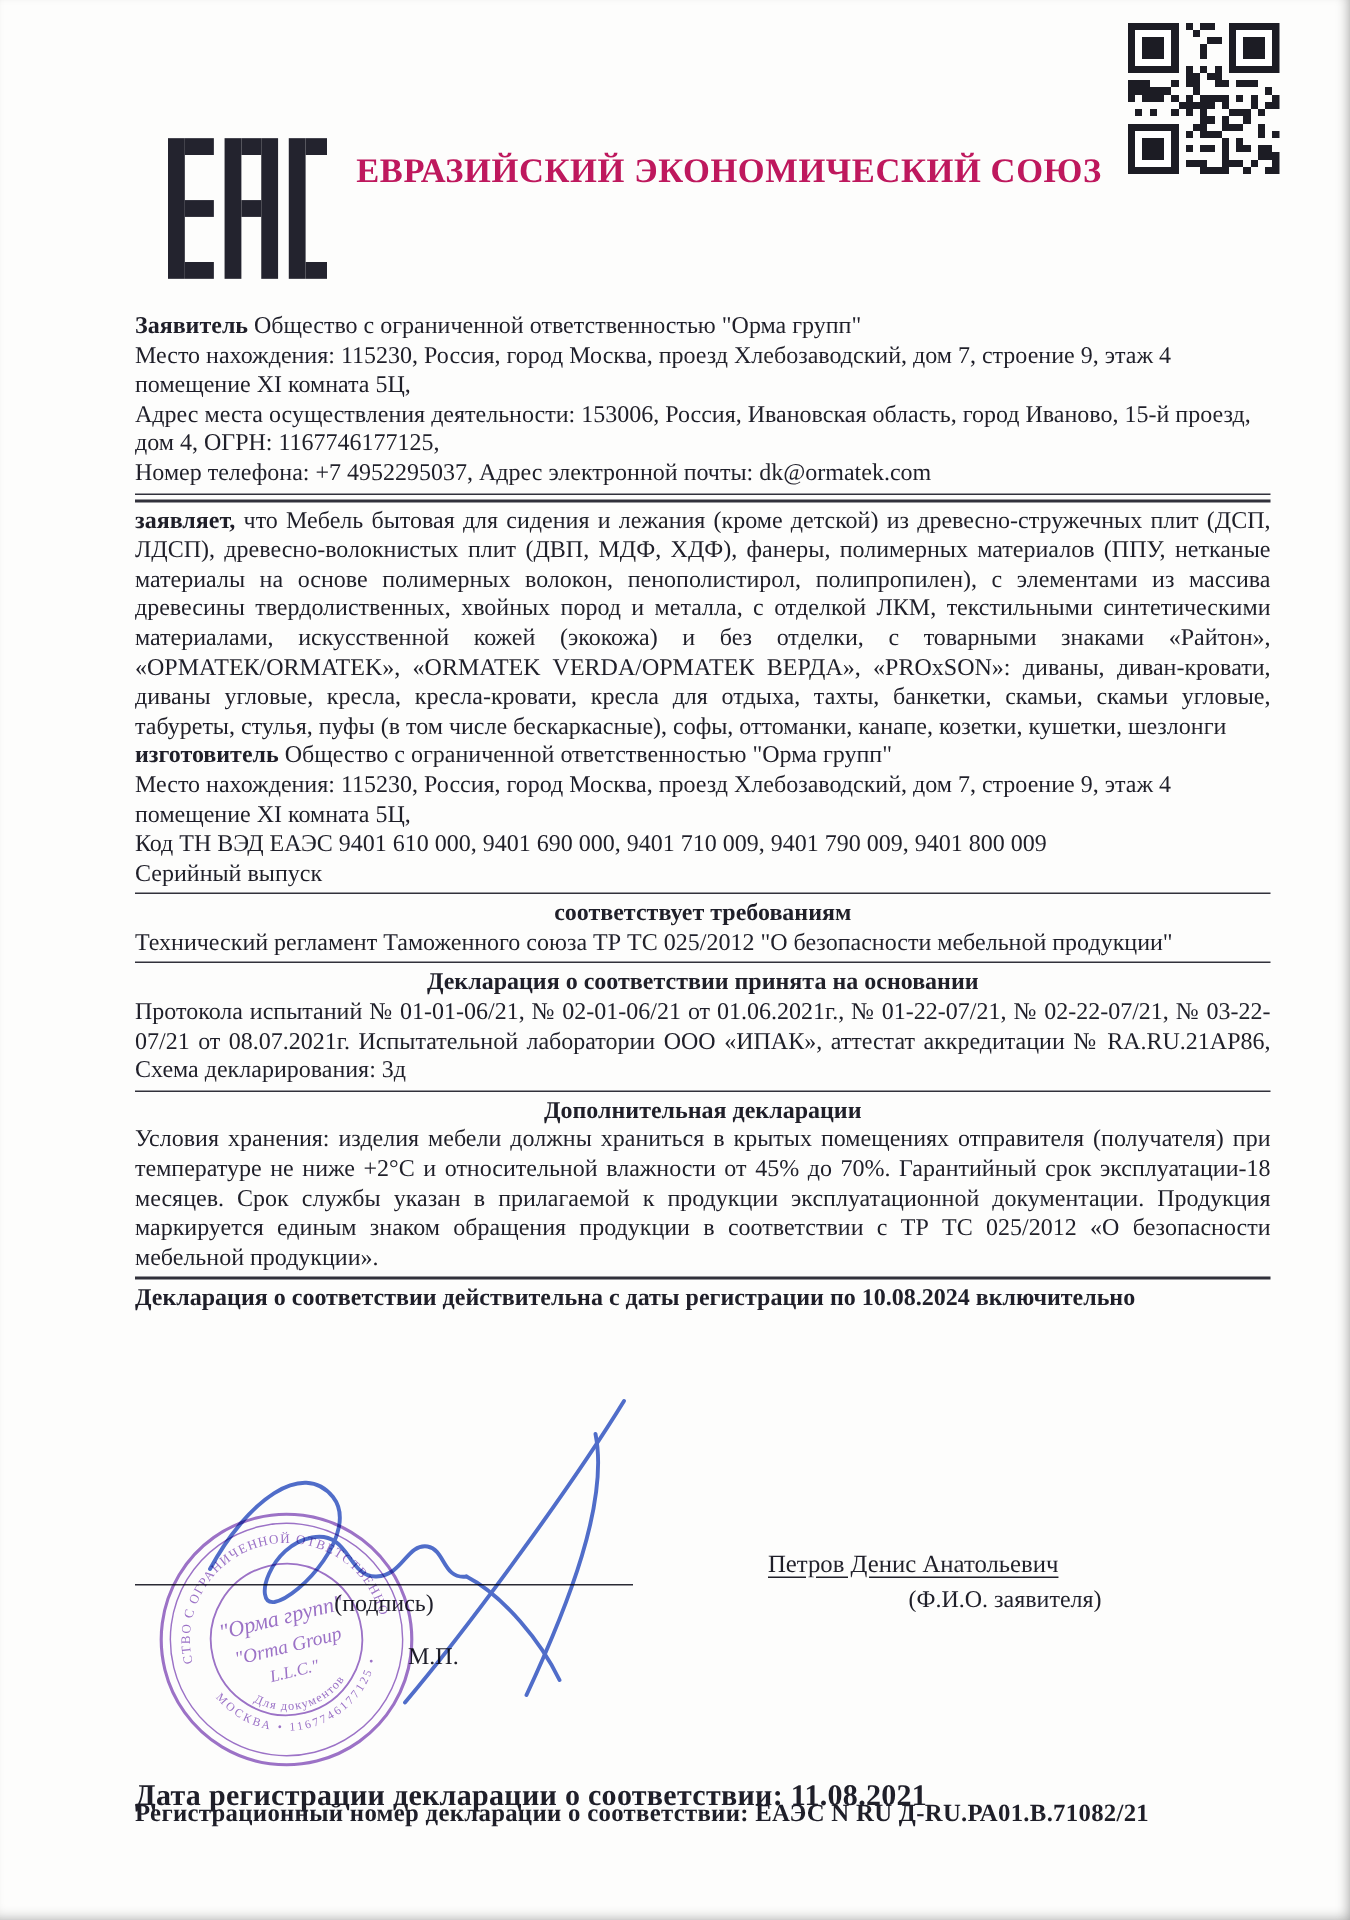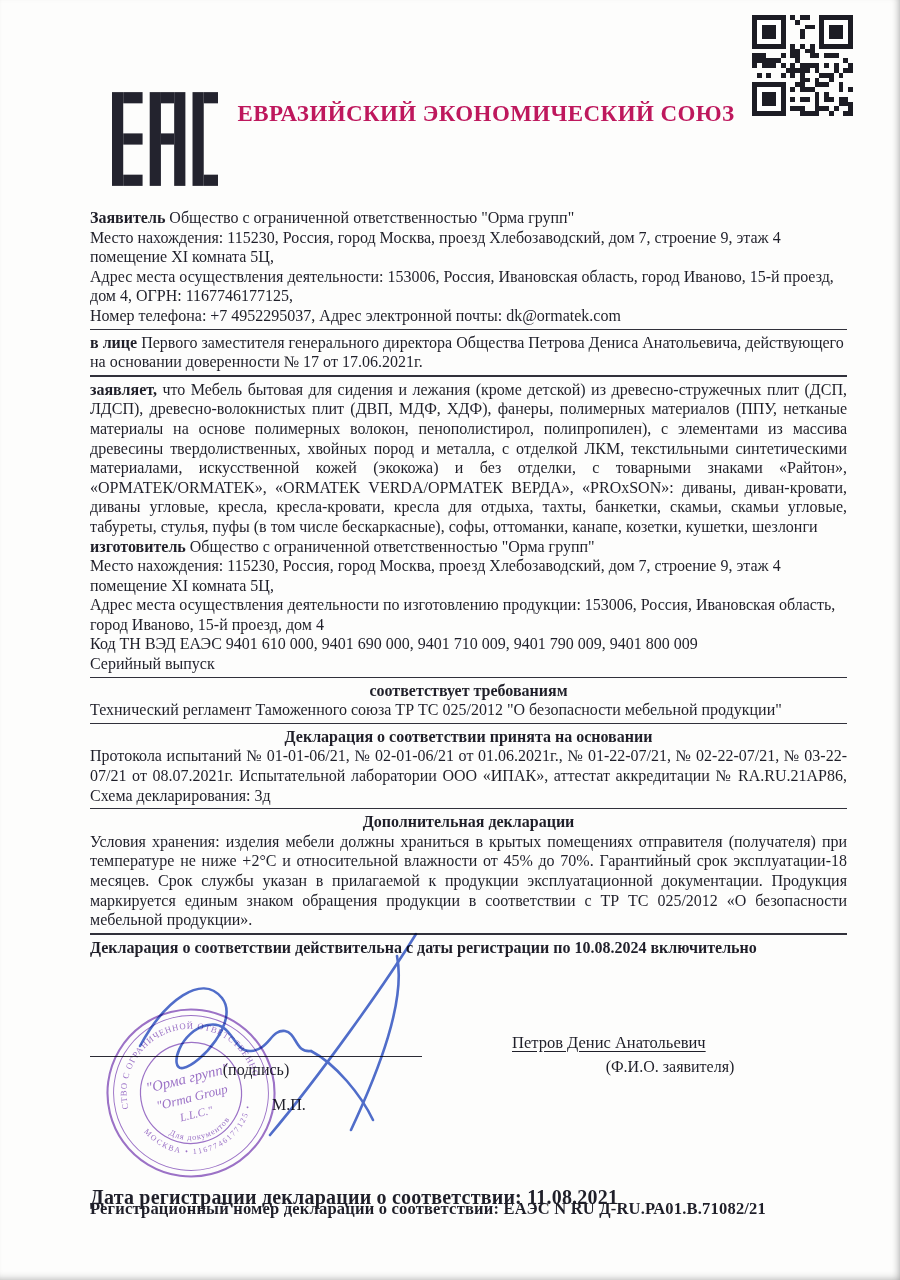--- a/index.html
+++ b/index.html
@@ -198,30 +198,28 @@
 
     <div>
       <p><b class="lead">Заявитель</b> <span>Общество с ограниченной ответственностью "Орма групп"</span></p>
       <p>Место нахождения: 115230, Россия, город Москва, проезд Хлебозаводский, дом 7, строение 9, этаж 4 помещение XI комната 5Ц,</p>
       <p>Адрес места осуществления деятельности: 153006, Россия, Ивановская область, город Иваново, 15-й проезд, дом 4, ОГРН: 1167746177125,</p>
       <p>Номер телефона: +7 4952295037, Адрес электронной почты: dk@ormatek.com</p>
     </div>
 
     <hr class="rule">
 
-    <p><b class="lead">в лице</b> <span>Первого заместителя генерального директора Общества Петрова Дениса Анатольевича, действующего на основании доверенности № 17 от 17.06.2021г.</span></p>
 
     <hr class="rule thick">
 
     <p class="just"><b class="lead">заявляет,</b> <span>что Мебель бытовая для сидения и лежания (кроме детской) из древесно-стружечных плит (ДСП, ЛДСП), древесно-волокнистых плит (ДВП, МДФ, ХДФ), фанеры, полимерных материалов (ППУ, нетканые материалы на основе полимерных волокон, пенополистирол, полипропилен), с элементами из массива древесины твердолиственных, хвойных пород и металла, с отделкой ЛКМ, текстильными синтетическими материалами, искусственной кожей (экокожа) и без отделки, с товарными знаками «Райтон», «ОРМАТЕК/ORMATEK», «ORMATEK VERDA/ОРМАТЕК ВЕРДА», «PROxSON»: диваны, диван-кровати, диваны угловые, кресла, кресла-кровати, кресла для отдыха, тахты, банкетки, скамьи, скамьи угловые, табуреты, стулья, пуфы (в том числе бескаркасные), софы, оттоманки, канапе, козетки, кушетки, шезлонги</span></p>
 
     <div>
       <p><b class="lead">изготовитель</b> <span>Общество с ограниченной ответственностью "Орма групп"</span></p>
       <p>Место нахождения: 115230, Россия, город Москва, проезд Хлебозаводский, дом 7, строение 9, этаж 4 помещение XI комната 5Ц,</p>
-      <p>Адрес места осуществления деятельности по изготовлению продукции: 153006, Россия, Ивановская область, город Иваново, 15-й проезд, дом 4</p>
       <p>Код ТН ВЭД ЕАЭС 9401 610 000, 9401 690 000, 9401 710 009, 9401 790 009, 9401 800 009</p>
       <p>Серийный выпуск</p>
     </div>
 
     <hr class="rule">
 
     <h3 class="sec">соответствует требованиям</h3>
     <p>Технический регламент Таможенного союза ТР ТС 025/2012 "О безопасности мебельной продукции"</p>
 
     <hr class="rule">

